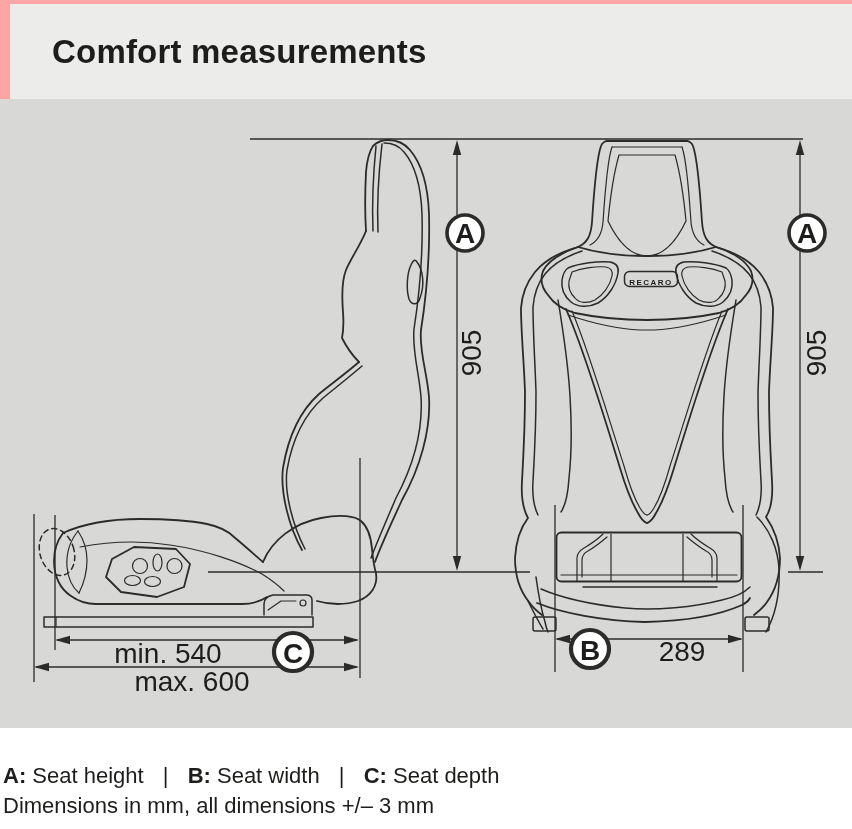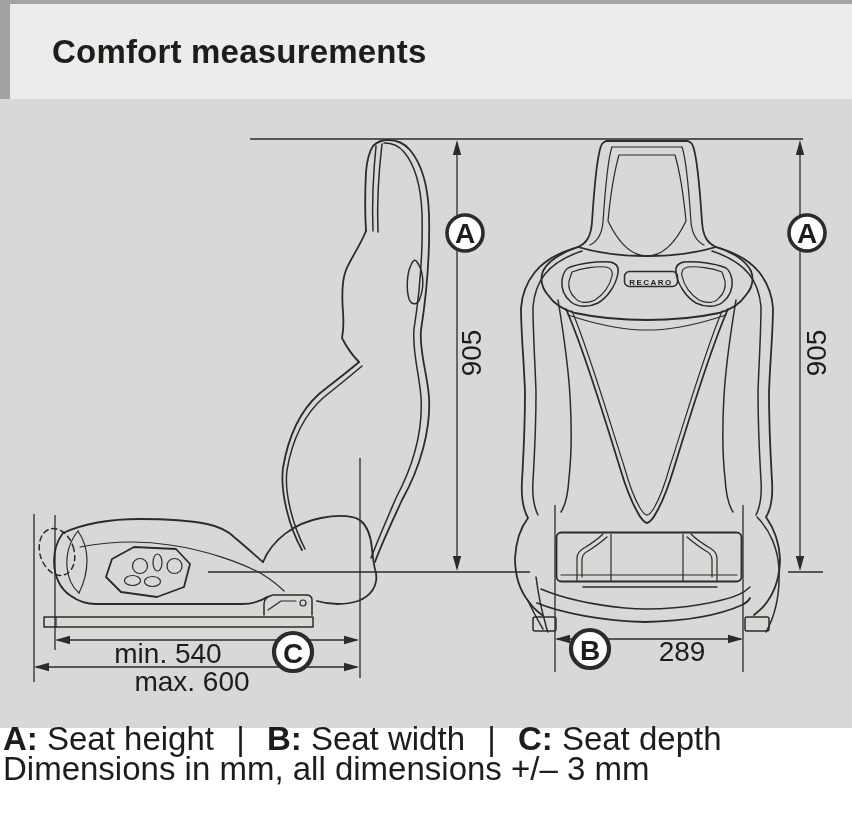--- a/index.html
+++ b/index.html
@@ -4,28 +4,28 @@
 <style>
   :root{
     --header-bg:#ececea;
     --canvas-bg:#d8d8d7;
     --line:#2b2b29;
     --text:#1d1d1b;
   }
   *{margin:0;padding:0;box-sizing:border-box}
   html,body{width:852px;height:829px;background:#ffffff;overflow:hidden;
     font-family:"Liberation Sans", sans-serif;color:var(--text)}
-  .page{position:relative;width:852px;height:622px;background:#a3a3a3}
+  .page{position:relative;width:852px;height:622px;background:#fca5a5}
   .header{position:absolute;left:10px;top:4px;width:842px;height:95px;
     background:var(--header-bg);display:flex;align-items:center}
   .header h1{font-size:33px;font-weight:700;letter-spacing:.2px;color:var(--text);
     padding-left:42px;font-family:"Liberation Sans",sans-serif}
   .canvas{position:absolute;left:0;top:99px;width:852px;height:629px;background:var(--canvas-bg)}
   .canvas svg{display:block}
-  .legend{position:absolute;left:3px;top:724px;font-size:33px;line-height:30px;color:var(--text)}
+  .legend{position:absolute;left:3px;top:761px;font-size:22px;line-height:30px;color:var(--text)}
   .legend .row1{white-space:nowrap}
   .legend b{font-weight:700}
   .legend .sep{padding:0 13px;font-weight:400}
   .legend .row2{white-space:nowrap}
   
   .stroke{fill:none;stroke:var(--line);stroke-width:1.8;stroke-linecap:round;stroke-linejoin:round}
   .thin{stroke-width:1.2}
   .med{stroke-width:1.5}
   .dim{fill:none;stroke:var(--line);stroke-width:1.3;stroke-linecap:butt}
   .arrow{fill:var(--line);stroke:none}

